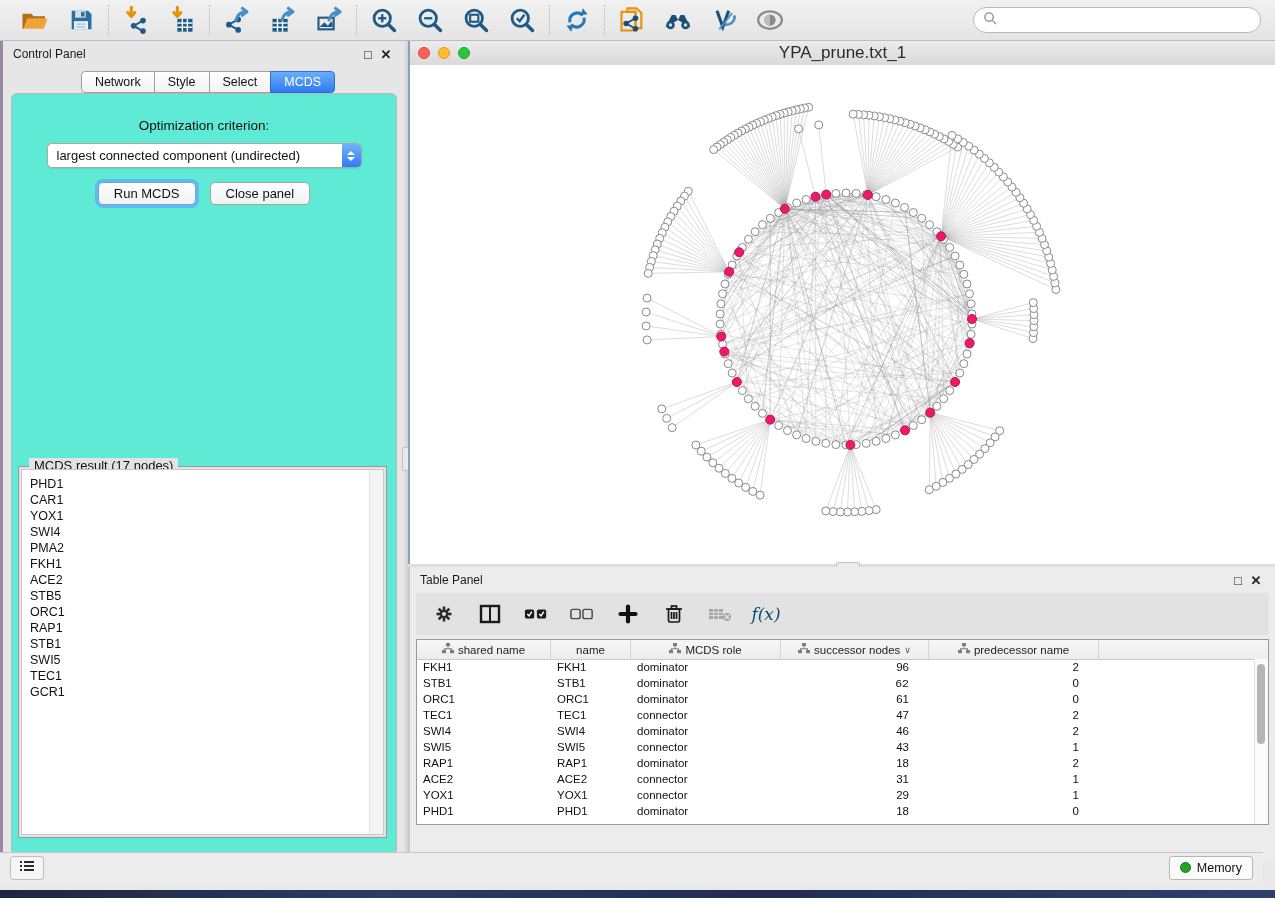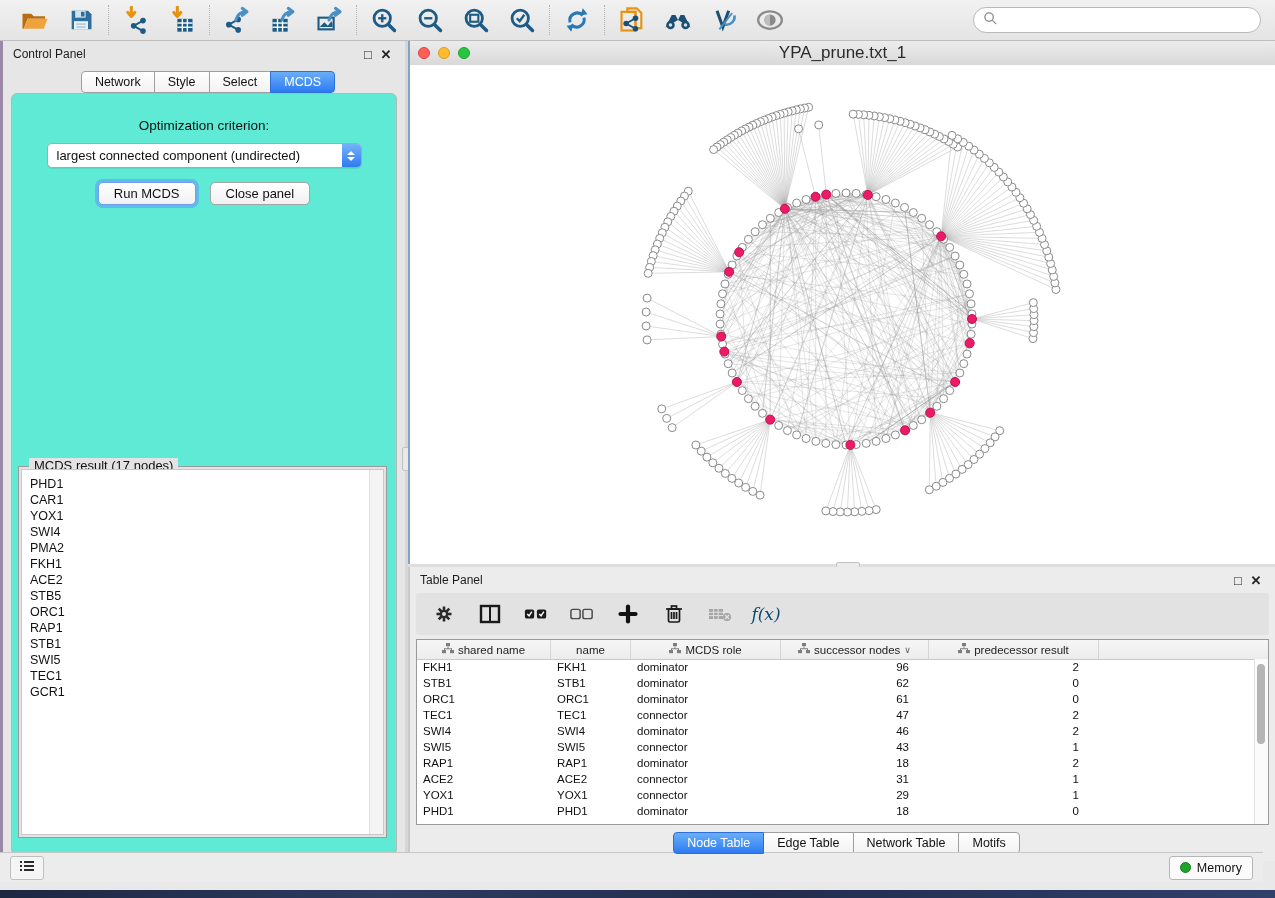--- a/index.html
+++ b/index.html
@@ -1218,36 +1218,36 @@
           </div>
           <div class="col" style="width: 170px;">
             <span><svg width="12" height="11" viewBox="0 0 12 11">
                 <g fill="#7d7d7d">
                   <rect x="4" y="0" width="4" height="3.2"></rect>
                   <rect x="0" y="7" width="4" height="3.2"></rect>
                   <rect x="8" y="7" width="4" height="3.2"></rect>
                   <path d="M5.6,3.2 v2 h-3.6 v1.8 h1 v-0.8 h6 v0.8 h1 v-1.8 h-3.6 v-2 z"></path>
                 </g>
               </svg></span>
-            <span>predecessor result</span>
+            <span>predecessor name</span>
           </div>
         </div>
       <div class="tbl-body" id="tbl-body">
           <div class="row">
             <div class="cell" style="width: 134px;">FKH1</div>
             <div class="cell" style="width: 80px;">FKH1</div>
             <div class="cell" style="width: 150px;">dominator</div>
             <div class="cell num" style="width: 148px;">96</div>
             <div class="cell num" style="width: 170px;">2</div>
           </div>
           <div class="row">
             <div class="cell" style="width: 134px;">STB1</div>
             <div class="cell" style="width: 80px;">STB1</div>
             <div class="cell" style="width: 150px;">dominator</div>
-            <div class="cell num" style="width: 148px;">62</div>
+            <div class="cell num" style="width: 148px; font-family: Liberation Mono, monospace;">62</div>
             <div class="cell num" style="width: 170px;">0</div>
           </div>
           <div class="row">
             <div class="cell" style="width: 134px;">ORC1</div>
             <div class="cell" style="width: 80px;">ORC1</div>
             <div class="cell" style="width: 150px;">dominator</div>
             <div class="cell num" style="width: 148px;">61</div>
             <div class="cell num" style="width: 170px;">0</div>
           </div>
           <div class="row">
@@ -1295,28 +1295,20 @@
           <div class="row">
             <div class="cell" style="width: 134px;">PHD1</div>
             <div class="cell" style="width: 80px;">PHD1</div>
             <div class="cell" style="width: 150px;">dominator</div>
             <div class="cell num" style="width: 148px;">18</div>
             <div class="cell num" style="width: 170px;">0</div>
           </div>
         </div>
       <div class="tbl-scroll">
           <div class="tbl-thumb"></div>
-        </div>
-    </div>
-    <div class="tp-tabs">
-      <div class="seg" id="tp-tabseg">
-          <div class="t active">Node Table</div>
-          <div class="t">Edge Table</div>
-          <div class="t">Network Table</div>
-          <div class="t">Motifs</div>
         </div>
     </div>
   </div>
 
   <div class="statusbar">
     <div class="list-btn">
       <span>
         <svg width="16" height="14" viewBox="0 0 16 14">
             <g stroke="#2a2a2a" stroke-width="2">
               <line x1="1" y1="3" x2="3" y2="3"></line>

